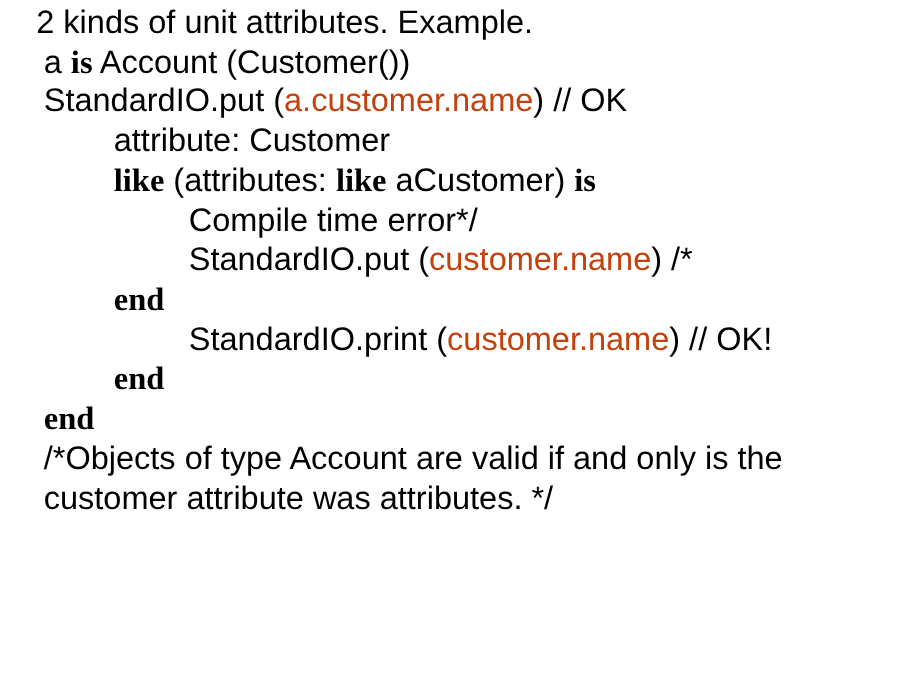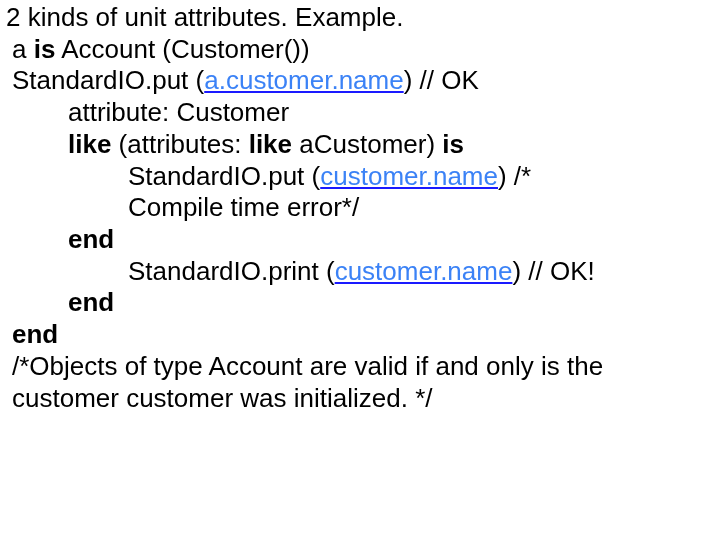--- a/index.html
+++ b/index.html
@@ -11,57 +11,57 @@
     font-family: Arial, Helvetica, sans-serif;
     font-size: 26px;
     color: #000000;
   }
   .page {
     padding: 2px 6px;
     line-height: 1.22;
   }
   .line {
     white-space: pre;
+    margin-left: 23px;
   }
   .i1 { padding-left: 6px; }
   .i2 { padding-left: 62px; }
   .i3 { padding-left: 122px; }
-  .b { font-weight: bold; }
+  .b { font-weight: bold; font-family: Liberation Serif, serif; }
   .u {
-    text-decoration: underline;
     text-decoration-color: #1a1aff;
-    color: #3b82f6;
+    color: #c2410c;
   }
 </style>
 </head>
 <body>
 
 <div class="page">
 
   <div class="line"><span>2 kinds of unit attributes. Example.</span></div>
 
   <div class="line i1"><span>a </span><span class="b">is</span><span> Account (Customer())</span></div>
 
   <div class="line i1"><span>StandardIO.put (</span><span class="u">a.customer.name</span><span>) // OK</span></div>
 
 
   <div class="line i2"><span>attribute: Customer</span></div>
 
   <div class="line i2"><span class="b">like</span><span> (attributes: </span><span class="b">like</span><span> aCustomer) </span><span class="b">is</span></div>
 
+  <div class="line i3"><span>Compile time error*/</span></div>
+
   <div class="line i3"><span>StandardIO.put (</span><span class="u">customer.name</span><span>) /*</span></div>
-
-  <div class="line i3"><span>Compile time error*/</span></div>
 
   <div class="line i2"><span class="b">end</span></div>
 
 
   <div class="line i3"><span>StandardIO.print (</span><span class="u">customer.name</span><span>) // OK!</span></div>
 
   <div class="line i2"><span class="b">end</span></div>
 
   <div class="line i1"><span class="b">end</span></div>
 
   <div class="line i1"><span>/*Objects of type Account are valid if and only is the</span></div>
 
-  <div class="line i1"><span>customer customer was initialized. */</span></div>
+  <div class="line i1"><span>customer attribute was attributes. */</span></div>
 
 </div>
 
 </body></html>

